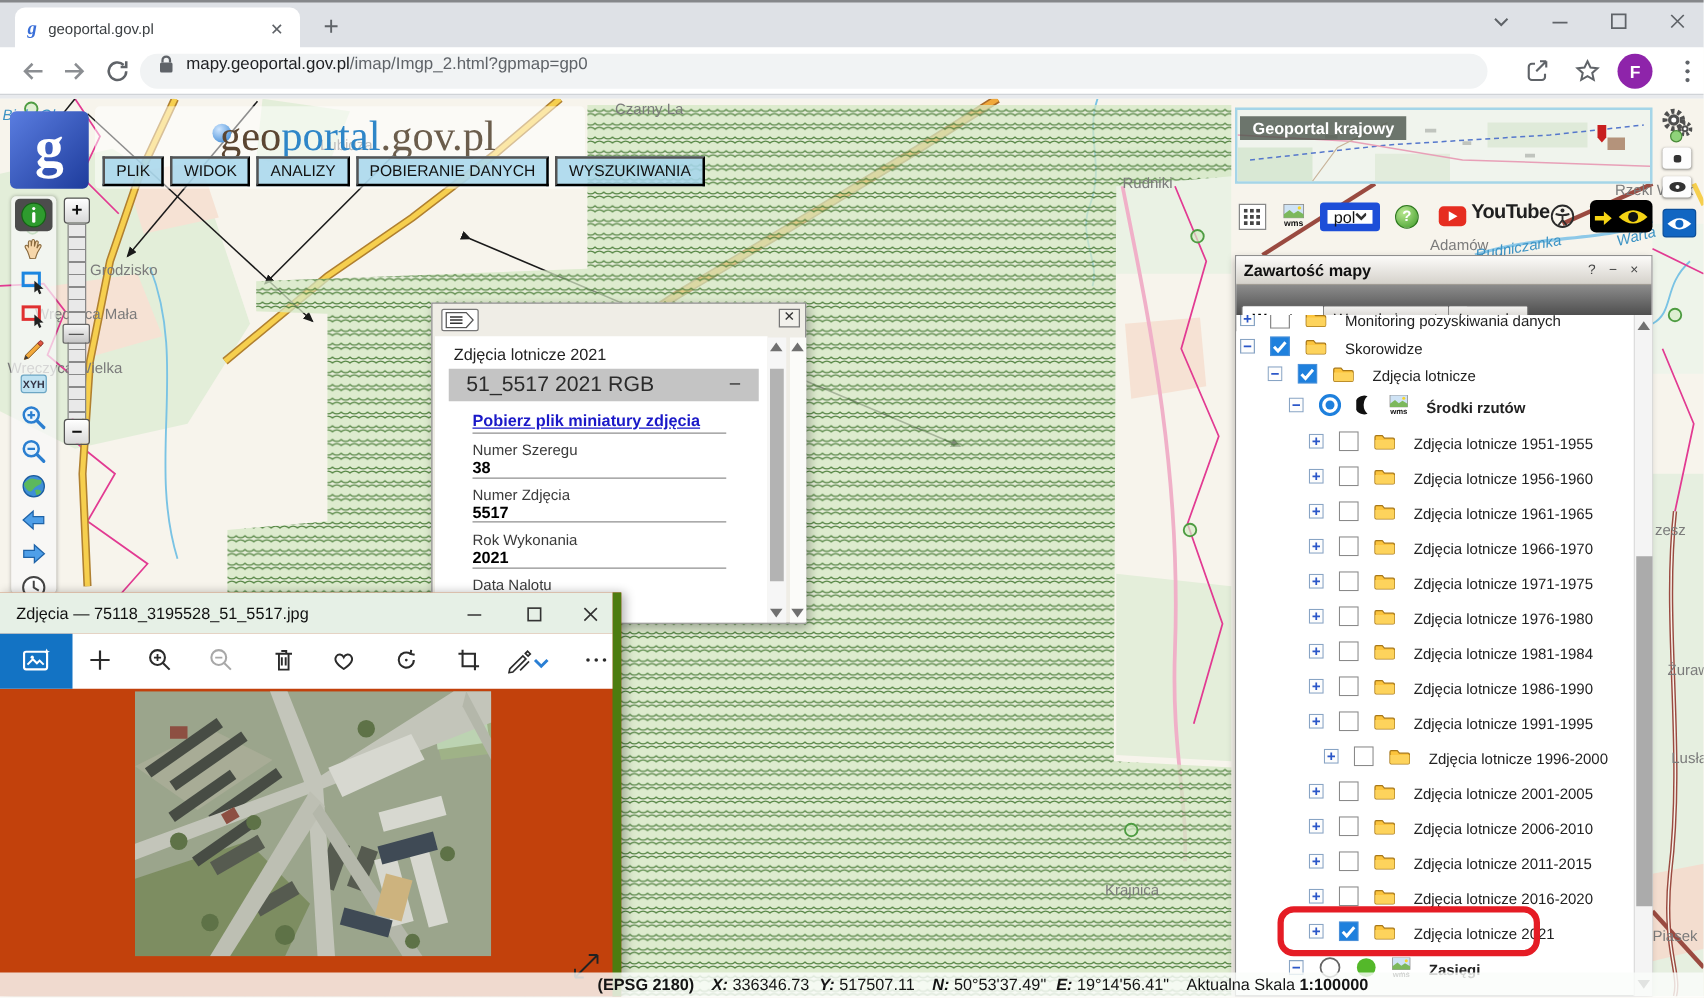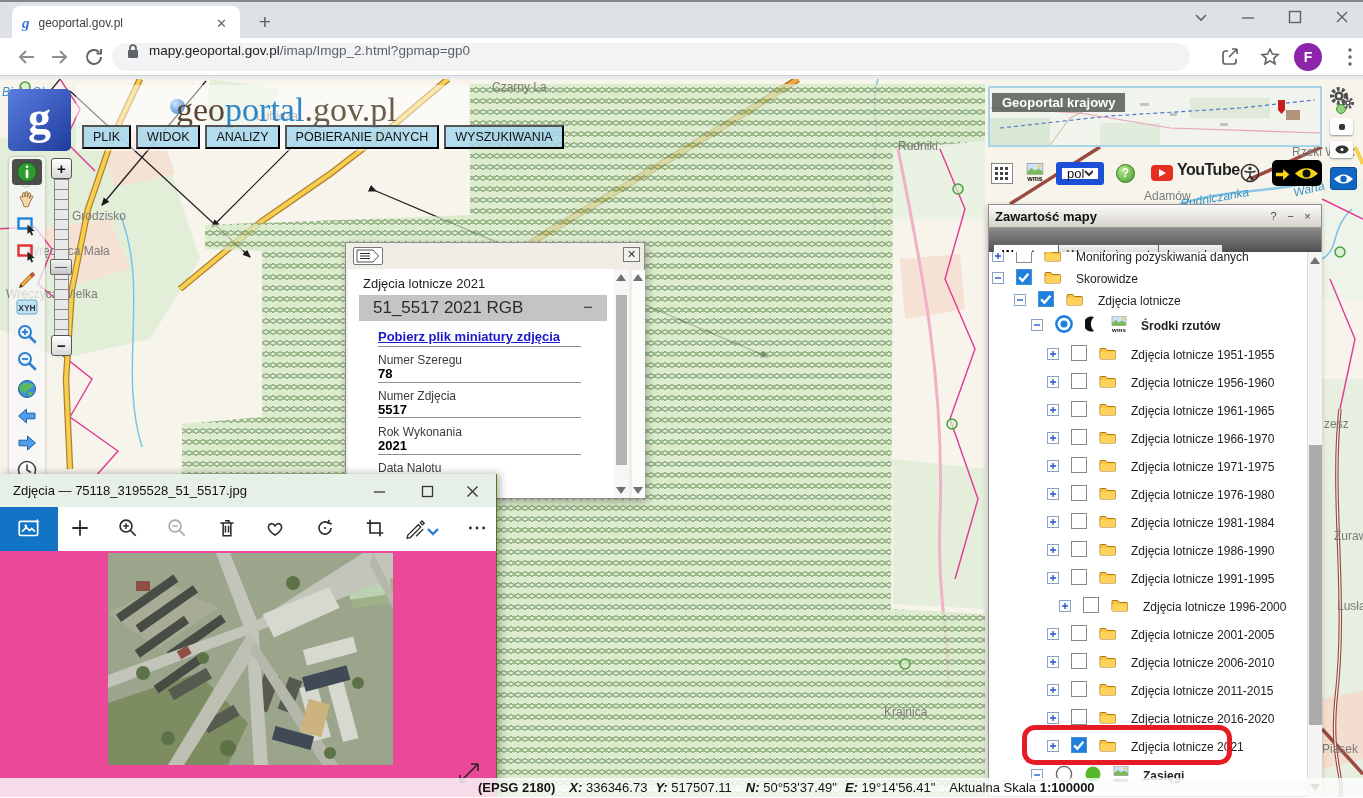--- a/index.html
+++ b/index.html
@@ -78,21 +78,21 @@
 .pop-title{position:absolute;left:17px;top:33px;font-size:13px;color:#222}
 .pop-gray{position:absolute;left:13px;top:52px;width:248px;height:26px;background:#c4c4c4;display:flex;align-items:center;padding:0 14px;font-size:17px;color:#2b2b2b}
 .pop-gray .minus{margin-left:auto;color:#444}
 .pop-link{position:absolute;left:32px;top:86px;font-size:13px;font-weight:bold;color:#1a18c8;text-decoration:underline}
 .prule{position:absolute;left:32px;width:203px;height:1px;background:#909090}
 .plbl{position:absolute;left:32px;font-size:12px;color:#3a3a3a}
 .pval{position:absolute;left:32px;font-size:13px;font-weight:bold;color:#000}
 .sb1{position:absolute;left:268px;top:27px;width:15px;height:228px;background:#f6f6f6}
 .sb1 .thumb{position:absolute;left:2px;top:25px;width:11px;height:170px;background:#b3b3b3}
 .sb2{position:absolute;left:286px;top:27px;width:13px;height:228px;background:#fbfbf9}
-.pw{position:absolute;left:0;top:395px;width:497px;height:323px;background:#ec4899;box-shadow:3px 0 8px rgba(0,0,0,.3);border-right:1px solid #4d7c0f;z-index:15}
+.pw{position:absolute;left:0;top:395px;width:497px;height:323px;background:#c2410c;box-shadow:3px 0 8px rgba(0,0,0,.3);border-right:7px solid #4d7c0f;z-index:15}
 .pw-title{height:33px;background:#e6f0e6;display:flex;align-items:center;padding-left:13px;font-size:13px;color:#111}
 .pw-wc{position:absolute;top:8px;width:24px;height:18px;display:flex;align-items:center;justify-content:center}
 .pw-toolbar{position:absolute;top:33px;left:0;width:100%;height:44px;background:#fff}
 .pw-blue{position:absolute;left:0;top:0;width:58px;height:44px;background:#1373c4;display:flex;align-items:center;justify-content:center}
 .pw-ic{position:absolute;top:10px;width:24px;height:24px}
 .pw-photo{position:absolute;left:108px;top:79px}
 .red{position:absolute;left:1022px;top:646px;width:210px;height:40px;border:5px solid #e51c25;border-radius:13px;z-index:50}
 .rsz{position:absolute;left:452px;top:284px;z-index:16}
 </style>
 </head>
@@ -746,21 +746,21 @@
       <div class="pop-body"></div>
       <div class="pop-title">Zdjęcia lotnicze 2021</div>
       <div class="pop-gray">
           <span>51_5517 2021 RGB</span>
           <span class="minus">−</span>
         </div>
       <a class="pop-link">Pobierz plik miniatury zdjęcia</a>
       <div id="pop-fields">
           <div class="prule" style="top:103px"></div>
           <div class="plbl" style="top:110px">Numer Szeregu</div>
-          <div class="pval" style="top:123px">78</div>
+          <div class="pval" style="top:123px">38</div>
           <div class="prule" style="top:139px"></div>
           <div class="plbl" style="top:146px">Numer Zdjęcia</div>
           <div class="pval" style="top:159px">5517</div>
           <div class="prule" style="top:174px"></div>
           <div class="plbl" style="top:182px">Rok Wykonania</div>
           <div class="pval" style="top:195px">2021</div>
           <div class="prule" style="top:211px"></div>
           <div class="plbl" style="top:218px">Data Nalotu</div>
         </div>
       <div class="sb1">

